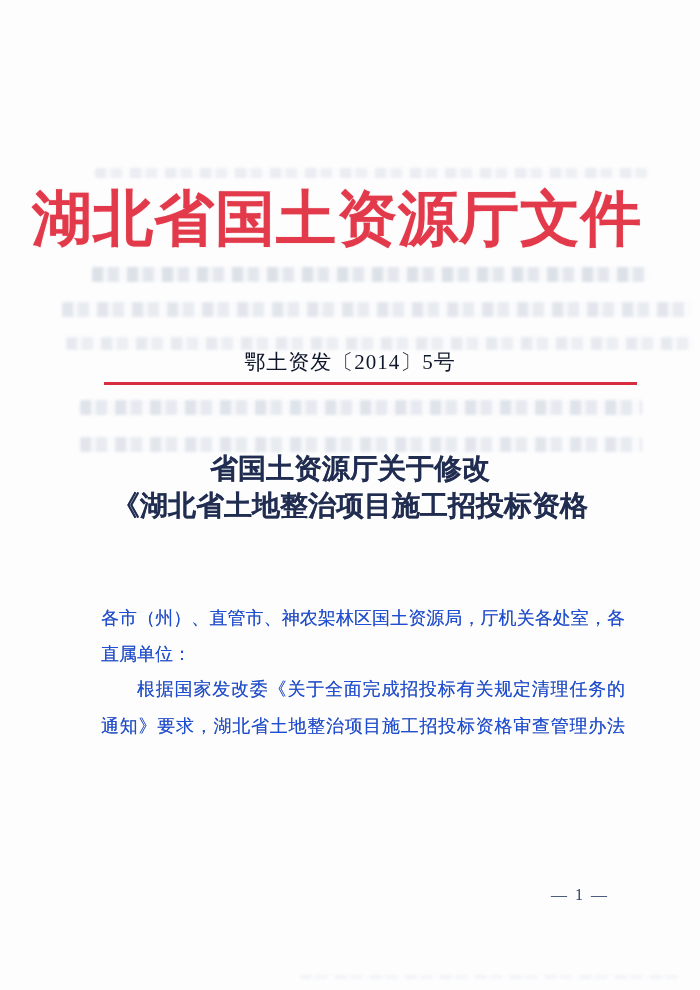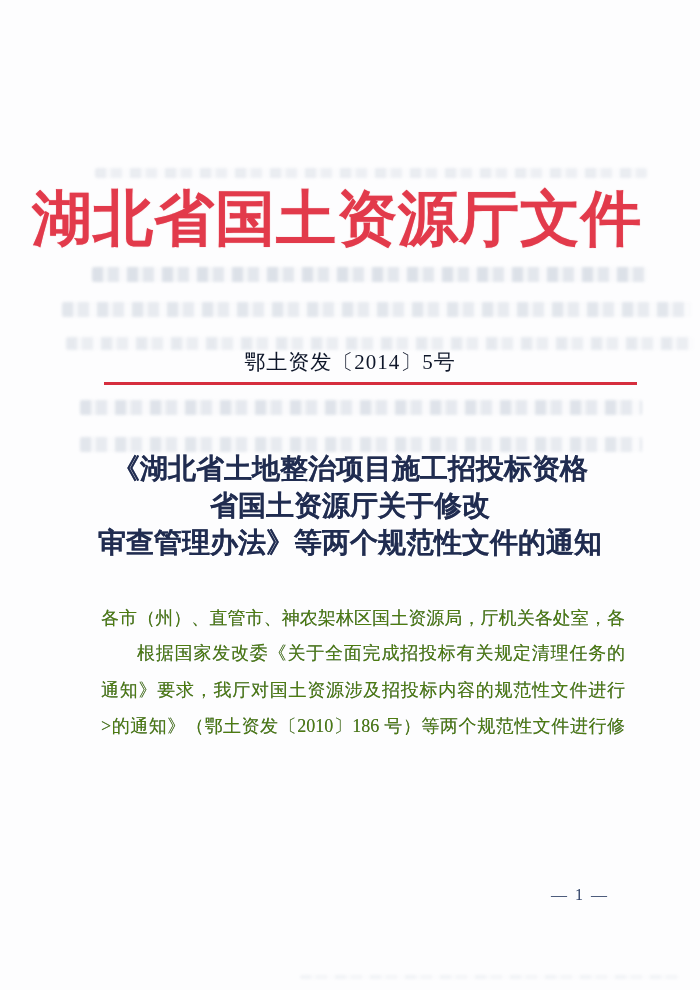--- a/index.html
+++ b/index.html
@@ -69,21 +69,21 @@
     line-height: 37px;
     text-shadow: 0 0 0.6px rgba(32, 44, 80, 0.7);
   }
 
   
   .text-block {
     position: absolute;
     top: 600px;
     left: 101px;
     width: 524px;
-    color: #4d7c0f;
+    color: #1d4ed8;
     font-size: 18px;
     text-shadow: 0 0 0.5px rgba(46, 64, 102, 0.65);
   }
   .line {
     height: 36px;
     line-height: 36px;
     white-space: nowrap;
     overflow: visible;
   }
   .line.fill {
@@ -142,27 +142,26 @@
   <div class="bleed b6"></div>
   <div class="bleed b7"></div>
 
   <div class="red-header">湖北省国土资源厅文件</div>
 
   <div class="doc-number">鄂土资发〔2014〕5号</div>
 
   <div class="red-rule"></div>
 
   <div class="notice-title">
+    <div>省国土资源厅关于修改</div>
     <div>《湖北省土地整治项目施工招投标资格</div>
-    <div>省国土资源厅关于修改</div>
-    <div>审查管理办法》等两个规范性文件的通知</div>
   </div>
 
   <div class="text-block">
     <div class="line fill">各市（州）、直管市、神农架林区国土资源局，厅机关各处室，各</div>
+    <div class="line">直属单位：</div>
     <div class="line fill indent">根据国家发改委《关于全面完成招投标有关规定清理任务的</div>
-    <div class="line fill">通知》要求，我厅对国土资源涉及招投标内容的规范性文件进行</div>
-    <div class="line fill">&gt;的通知》（鄂土资发〔2010〕186 号）等两个规范性文件进行修</div>
+    <div class="line fill">通知》要求，湖北省土地整治项目施工招投标资格审查管理办法</div>
   </div>
 
   <div class="page-number">— 1 —</div>
 
 </div>
 
 </body></html>

